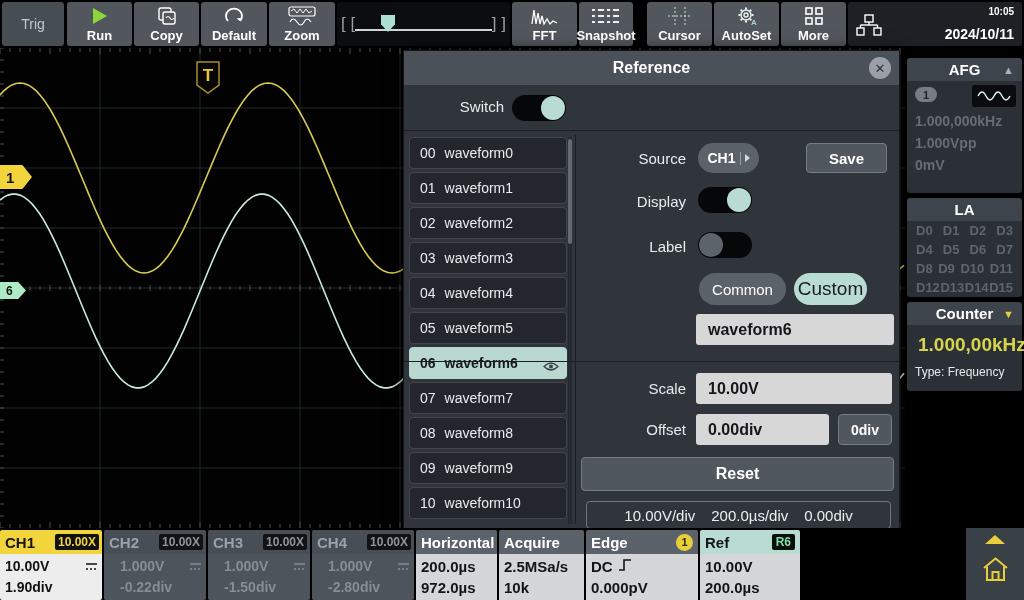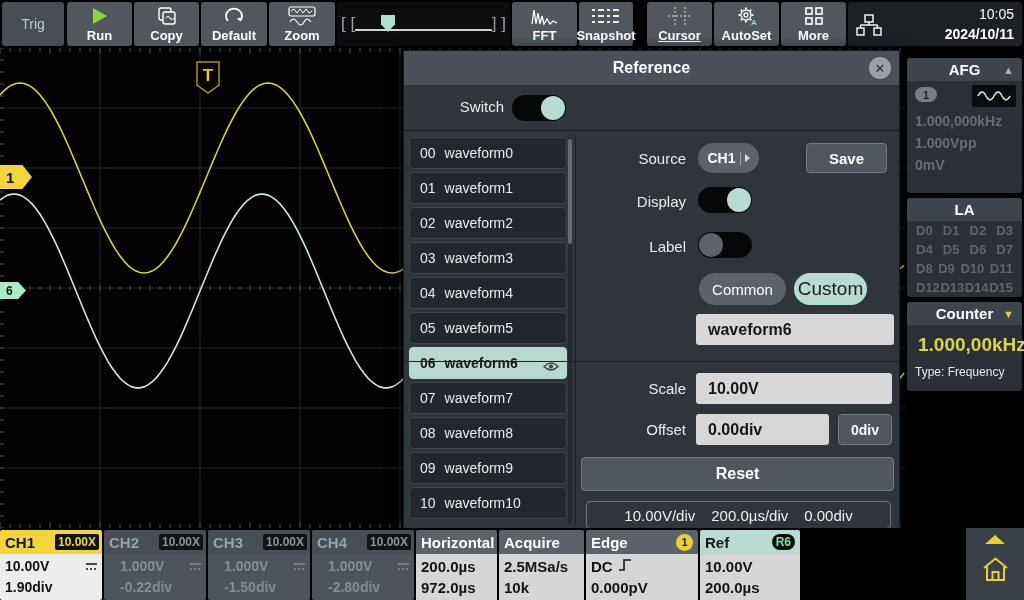--- a/index.html
+++ b/index.html
@@ -14,32 +14,32 @@
     display:flex; flex-direction:column; align-items:center; justify-content:center; gap:2px;
     color:#fff; font-size:13px; font-weight:bold; }
   .tbtn .ic { height:20px; display:flex; align-items:center; justify-content:center; }
   #btn-trig { left:2px; width:62px; color:#bfc9cb; font-size:14px; font-weight:normal; background:#464d53; }
   #btn-run { left:67px; width:65px; }
   #btn-copy { left:134px; width:65px; }
   #btn-default { left:201px; width:66px; }
   #btn-zoom { left:269px; width:66px; }
   #btn-fft { left:512px; width:65px; }
   #btn-snapshot { left:579px; width:54px; }
-  #btn-cursor { left:647px; width:65px;text-decoration:underline; }
+  #btn-cursor { left:647px; width:65px; }
   #btn-autoset { left:714px; width:65px; }
   #btn-more { left:781px; width:65px; }
   .play-tri { width:0; height:0; border-left:14px solid #8bd63c; border-top:8px solid transparent; border-bottom:8px solid transparent; }
   #hslider { position:absolute; left:337px; top:2px; width:173px; height:44px; background:#0b0d0f; border-radius:3px; }
   #hslider .brk { position:absolute; top:12px; color:#9aa1a7; font-size:17px; }
   #hslider .rail { position:absolute; left:18px; right:18px; top:27px; height:2px; background:#cfd4d8; }
   #hslider .thumb { position:absolute; left:44px; top:13px; width:14px; height:17px; background:#aee0cf;
     clip-path:polygon(0 0,100% 0,100% 55%,50% 100%,0 55%); }
   #clock { position:absolute; left:848px; top:2px; width:174px; height:44px; background:#1d2126; border-radius:3px;
     color:#fff; }
-  #clock .tt { position:absolute; right:8px; top:4px; font-size:14px; font-weight:normal; text-align:center; }
+  #clock .tt { position:absolute; right:8px; top:4px; font-size:10px; font-weight:bold; text-align:center; }
   #clock .dd { position:absolute; right:8px; bottom:4px; font-size:14px; font-weight:bold; text-align:right; }
 
   
   #scope { position:absolute; left:0; top:48px; width:905px; height:480px; background:#010201; overflow:hidden; }
   #scope svg { position:absolute; left:0; top:0; }
   .chmark { position:absolute; color:#14160f; font-weight:bold; display:flex; align-items:center; padding-left:6px; }
   #mark-ch1 { left:0; top:117px; width:32px; height:24px; background:#f2d53d; font-size:15px;
     clip-path:polygon(0 0,70% 0,100% 50%,70% 100%,0 100%); }
   #mark-ref6 { left:0; top:234px; width:26px; height:17px; background:#aeeac5; font-size:12px;
     clip-path:polygon(0 0,70% 0,100% 50%,70% 100%,0 100%); }
@@ -130,21 +130,21 @@
   .ch-off .chbody { background:#4d545b; color:#868d95;padding-left:16px; }
   .meas { position:absolute; top:2px; height:90px; border-radius:2px; overflow:hidden; }
   .meashead { height:24px; background:#5c6269; color:#fff; font-size:15px; font-weight:bold;
     display:flex; align-items:center; padding:0 5px; justify-content:space-between; }
   .measbody { height:46px; background:#d5d6d8; color:#121416; font-size:15px; font-weight:bold; padding:2px 5px 0; line-height:21px; }
   #blk-horizontal { left:416px; width:81px; }
   #blk-acquire { left:499px; width:85px; }
   #blk-edge { left:586px; width:112px; }
   #blk-ref { left:700px; width:100px; }
   #blk-ref .meashead { background:#b9dcd2; color:#14171a; }
-  .refbadge { background:#0c0e0c; color:#7fe0a8; font-size:12px; font-weight:bold; padding:1px 4px; border-radius:8px; }
+  .refbadge { background:#0c0e0c; color:#7fe0a8; font-size:12px; font-weight:bold; padding:1px 4px; border-radius:2px; }
   .edgebadge { width:17px; height:17px; border-radius:50%; background:#e8cf3a; color:#2b2b12; font-size:11px; font-weight:bold;
     display:flex; align-items:center; justify-content:center; }
   .edgeline { display:flex; align-items:center; gap:5px; }
   #homepanel { position:absolute; left:966px; top:0px; width:58px; height:72px; background:#394046; }
   #homepanel .chev { position:absolute; left:19px; top:7px; width:0; height:0;
     border-bottom:9px solid #e8cf3a; border-left:10px solid transparent; border-right:10px solid transparent; }
   #homepanel .house { position:absolute; left:16px; top:28px; }
 </style>
 </head>
 <body>

